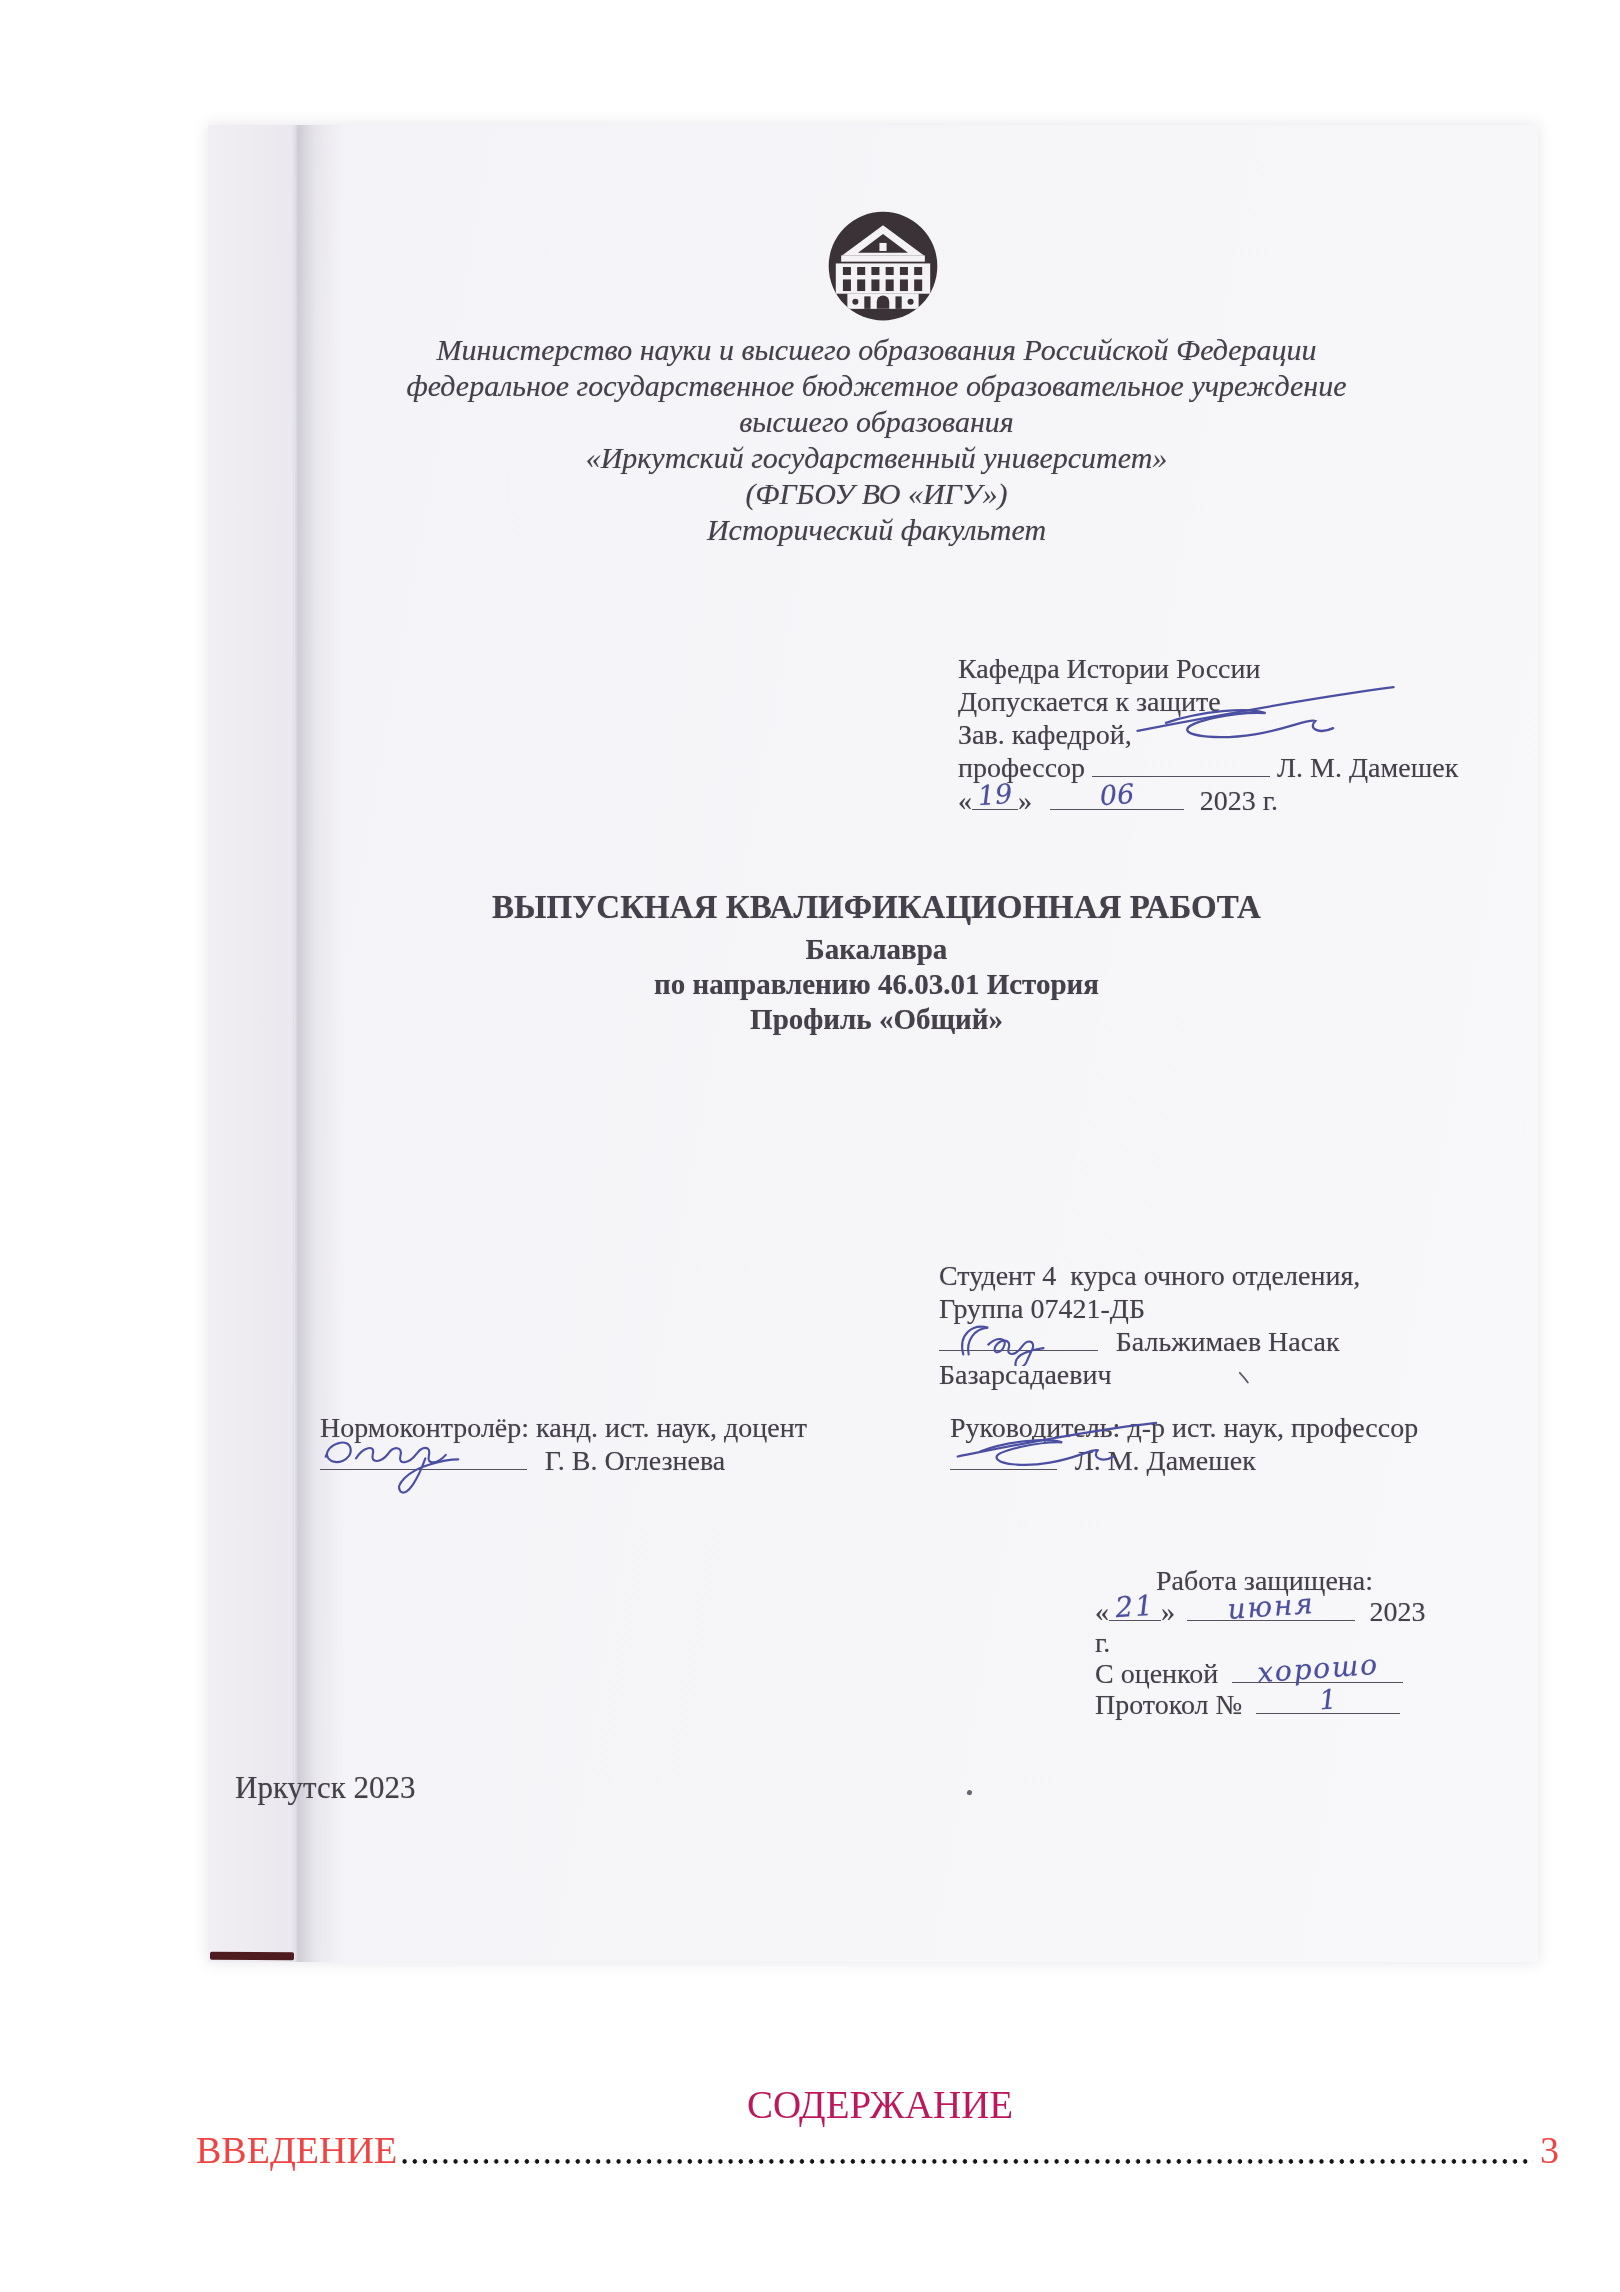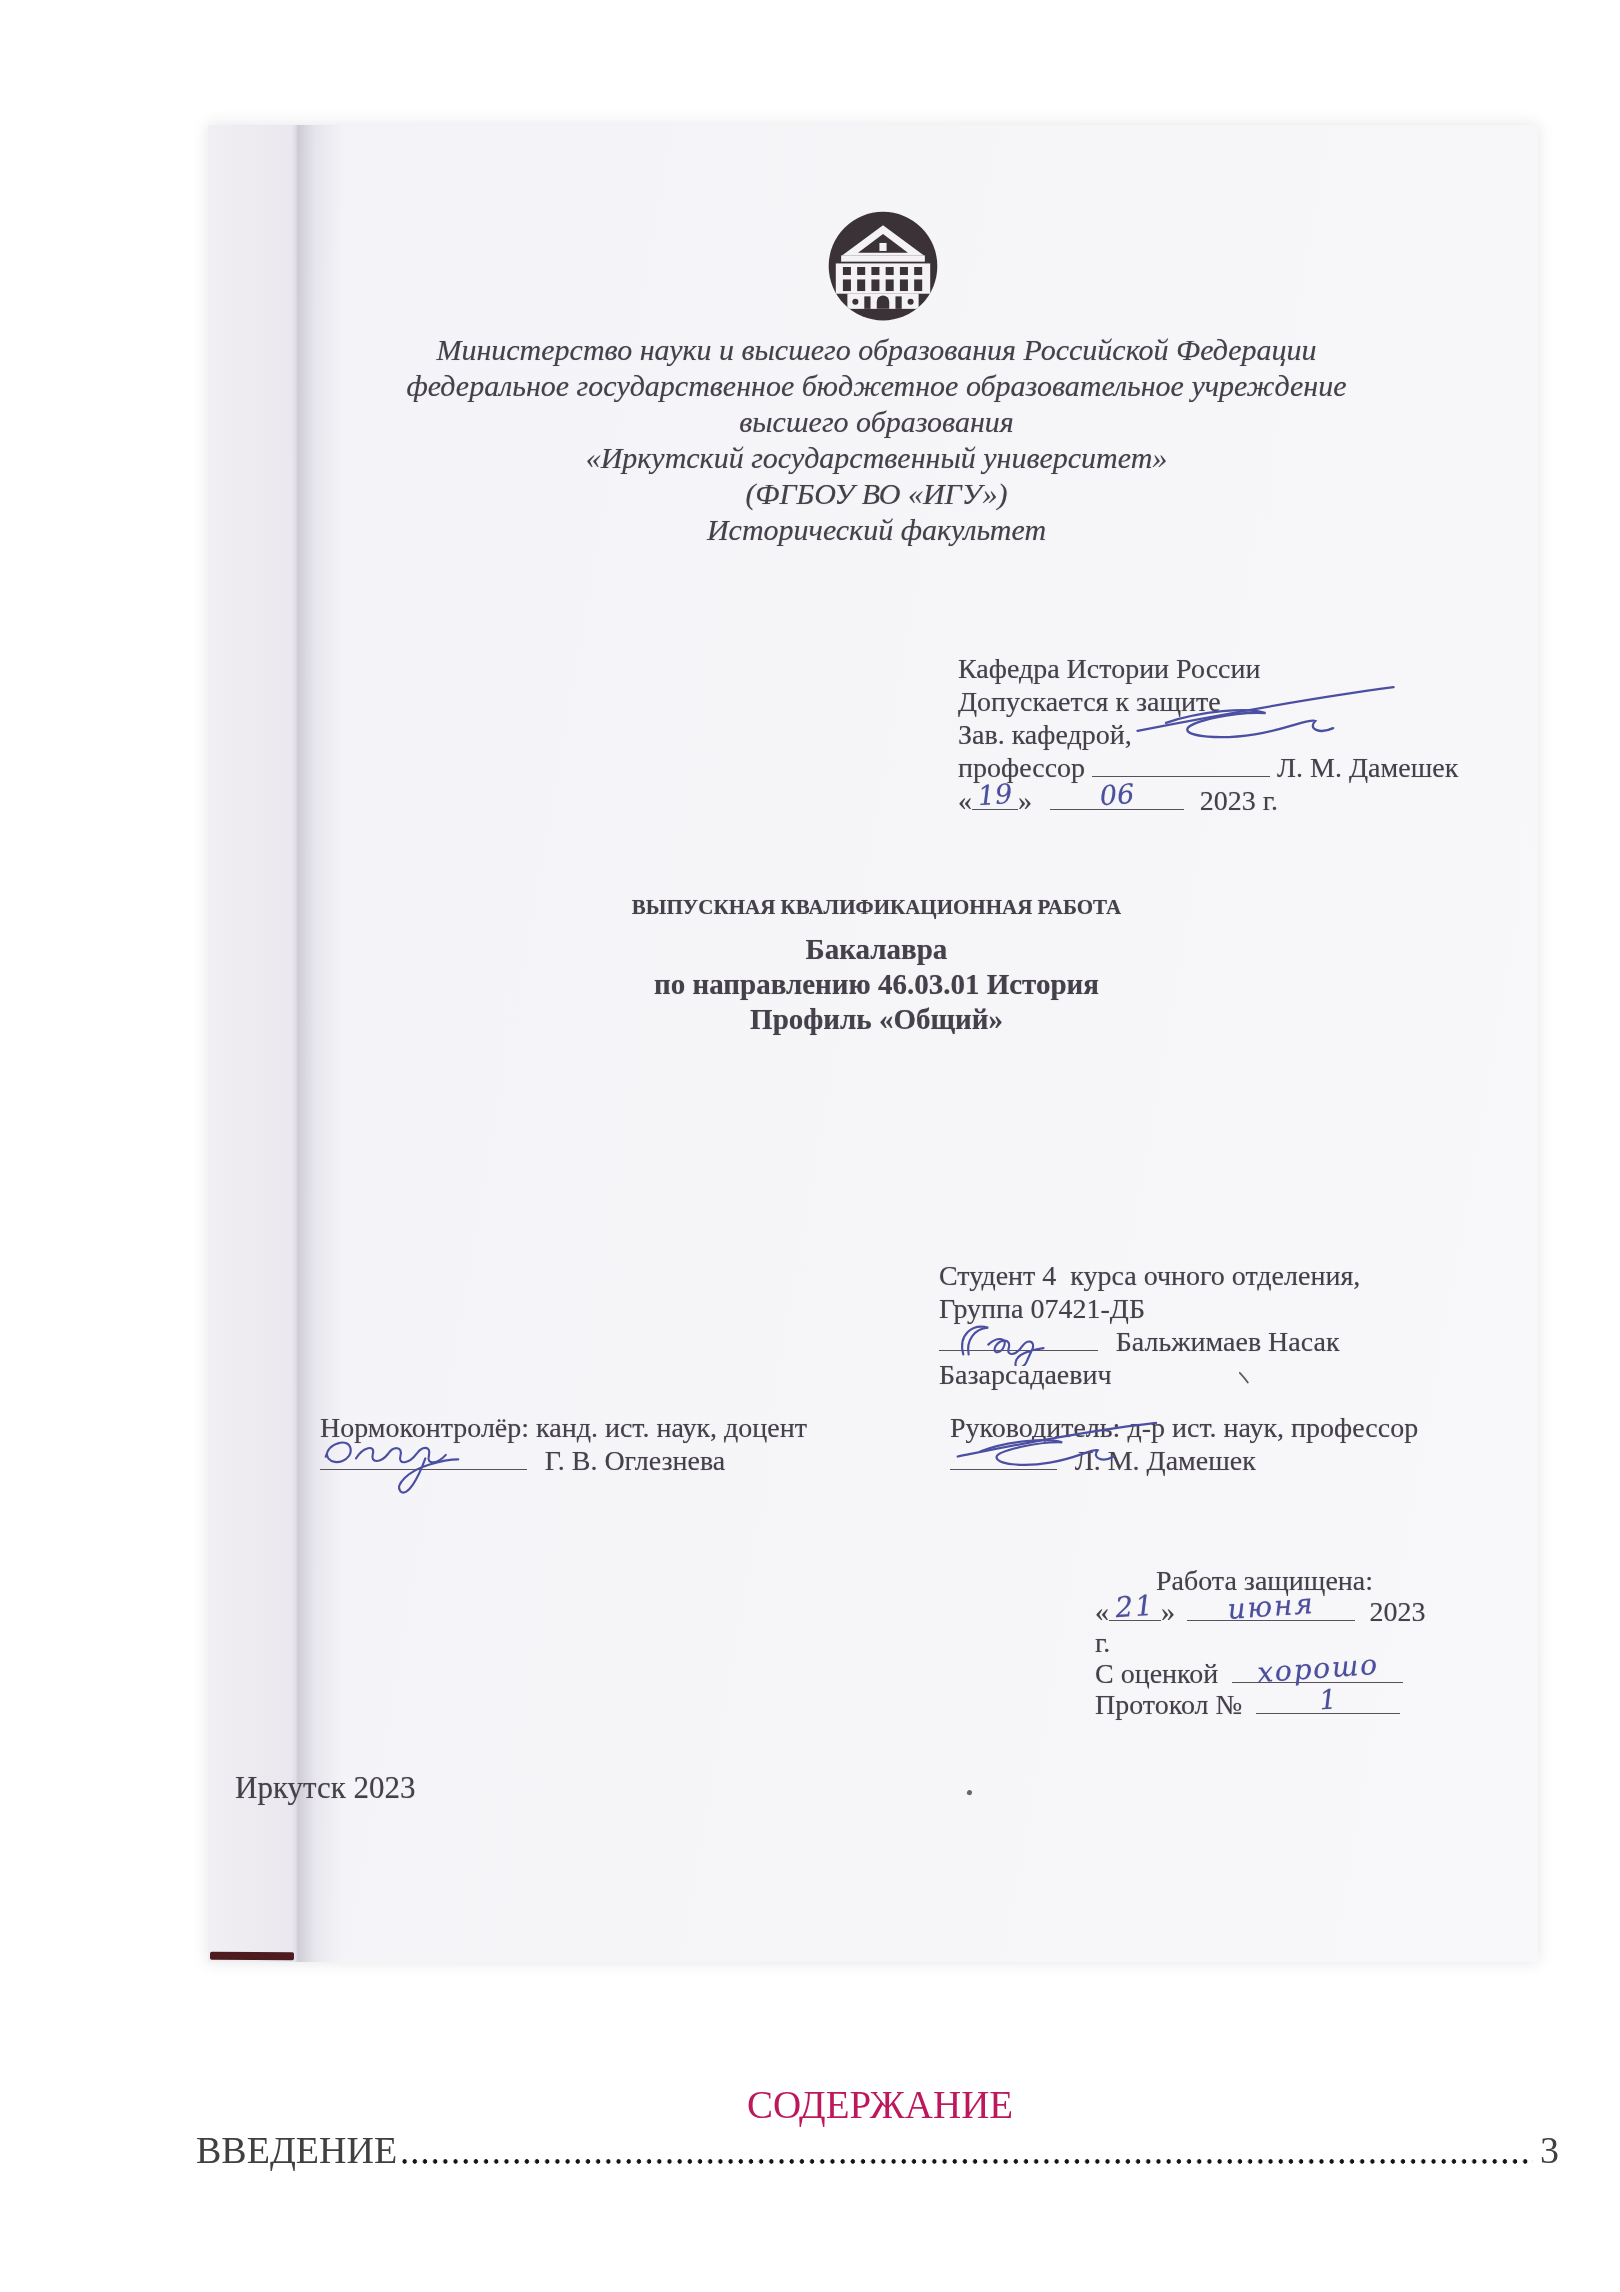--- a/index.html
+++ b/index.html
@@ -20,21 +20,21 @@
   .fold{position:absolute;left:84px;top:0;bottom:0;width:52px;
     background:linear-gradient(to right,rgba(122,115,138,0) 0%,rgba(122,115,138,0.30) 12%,rgba(148,142,164,0.12) 45%,rgba(148,142,164,0) 100%);}
   .bindbar{position:absolute;left:1.8px;top:1827px;width:84px;height:8px;background:#4e1b1e;border-radius:1.8px;transform:rotate(0.4deg);}
 
   .ministry{position:absolute;left:27px;top:207px;width:1283px;text-align:center;
     font-size:30px;line-height:36px;font-style:italic;}
   .emblem{position:absolute;left:618px;top:85px;width:114px;height:114px;}
 
   .dept{position:absolute;left:750px;top:527px;font-size:28px;line-height:33px;}
   .work{position:absolute;left:27px;top:763px;width:1283px;text-align:center;font-weight:bold;}
-  .work-heading{font-size:21px;line-height:39px;margin-bottom:4.5px;}
+  .work-heading{font-size:33px;line-height:39px;margin-bottom:4.5px;}
   .work-line{font-size:29px;line-height:35px;}
   .thesis-title{position:absolute;left:27px;top:937px;width:1283px;text-align:center;font-size:37px;}
 
   .student{position:absolute;left:731px;top:1134px;font-size:28px;line-height:33px;}
   .norm{position:absolute;left:112px;top:1286px;font-size:28px;line-height:33px;}
   .sup{position:absolute;left:742px;top:1286px;font-size:28px;line-height:33px;}
   .defense{position:absolute;left:887px;top:1440px;width:339px;font-size:28px;line-height:31px;}
   .defense-title{text-align:center;}
   .city{position:absolute;left:27px;top:1645px;width:1301px;text-align:left;font-size:31px;}
 
@@ -45,21 +45,21 @@
   .sig{position:absolute;pointer-events:none;}
   .keep-space{white-space:pre-wrap;}
 
   .stray-tick{position:absolute;left:1030px;top:1246px;width:12.5px;height:12.5px;}
   .stray-dot{position:absolute;left:759px;top:1665px;width:4.5px;height:5.3px;border-radius:50% 50% 60% 40%;background:#6a6570;transform:rotate(20deg);}
 
   
   .toc-heading{position:absolute;left:196px;top:2082px;width:1368px;text-align:center;
     font-size:39px;color:#be185d;}
   .toc-row{position:absolute;left:196px;top:2128px;width:1372px;display:flex;align-items:baseline;
-    font-size:38px;color:#404040;}
+    font-size:38px;color:#ef4444;}
   .toc-leader{flex:1;height:10.7px;align-self:flex-end;margin:0 7.1px 5.3px 3.6px;
     background-image:radial-gradient(circle at 3.6px 5.3px,#141414 1.9px,rgba(0,0,0,0) 2.5px);
     background-size:10.2px 10.7px;background-repeat:repeat-x;}
   .toc-page{padding-right:9px;}
 </style>
 </head>
 <body>
 
 <div class="scan">
   <div class="leftband"></div>

